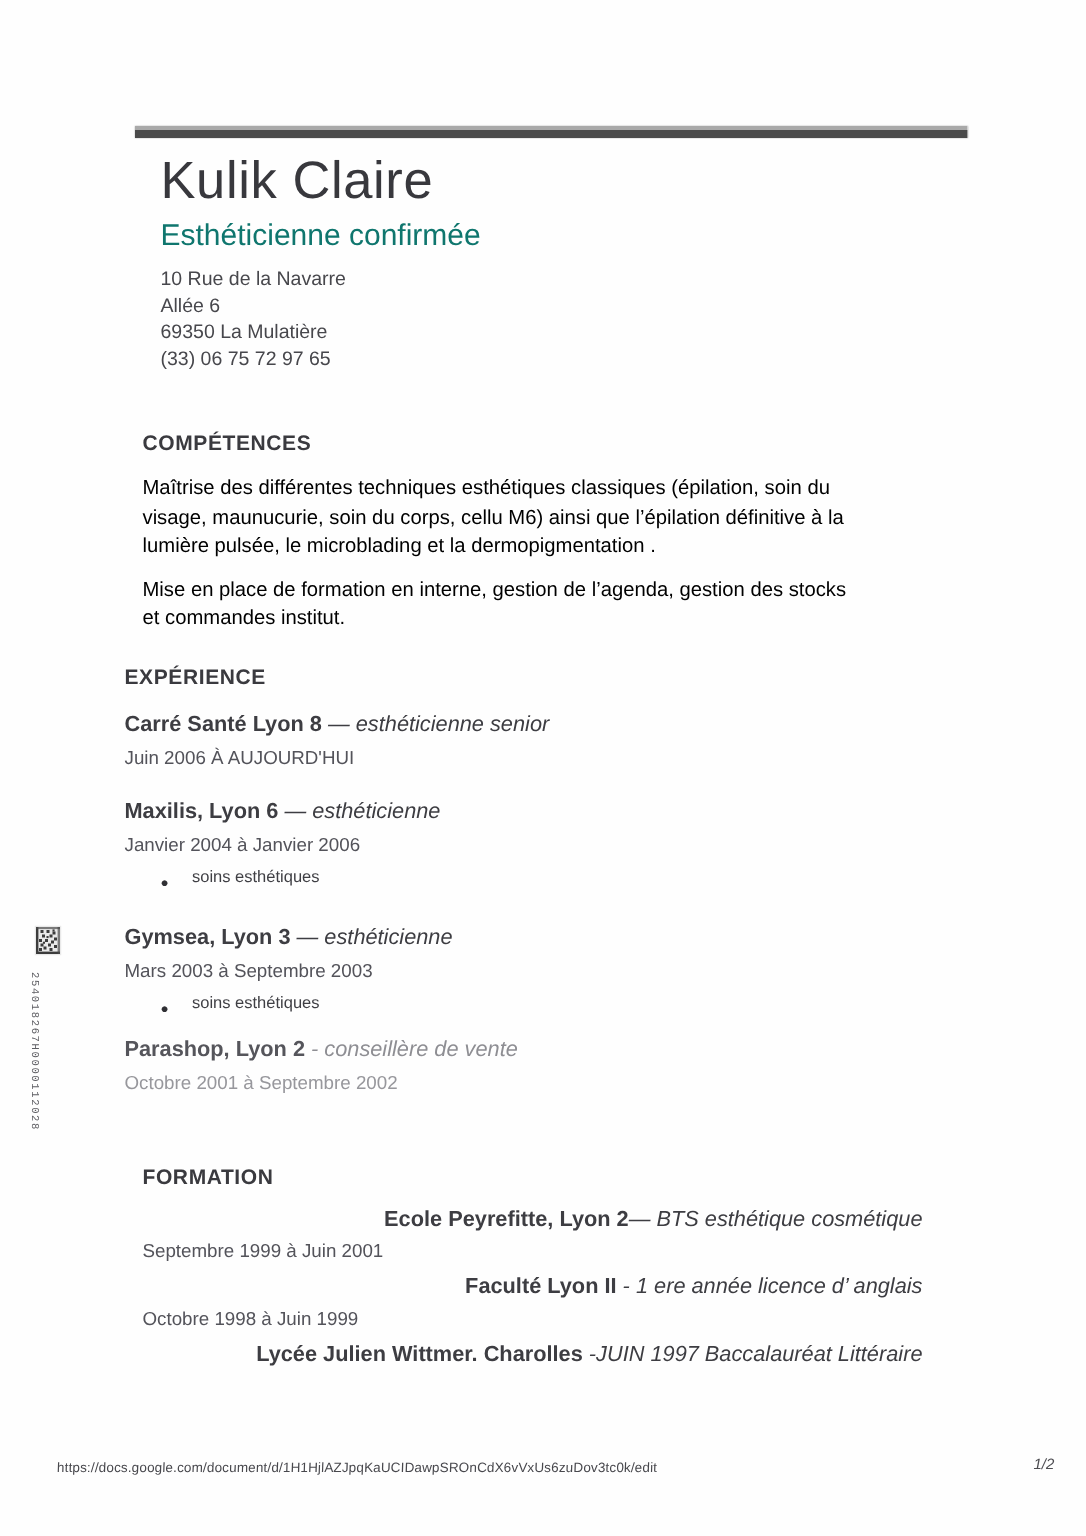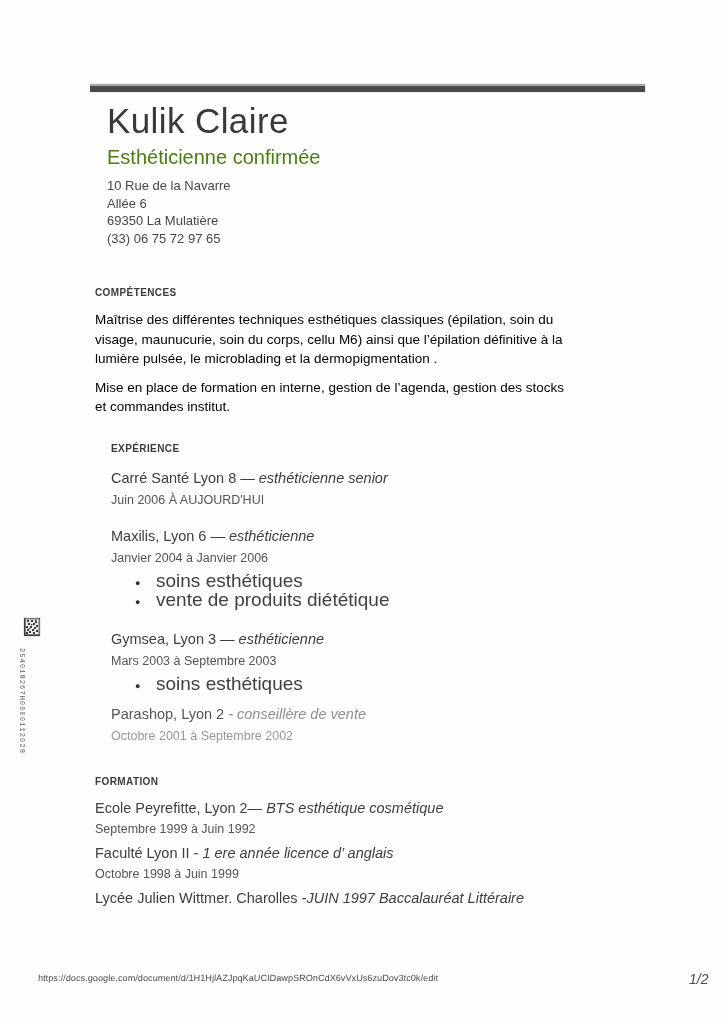--- a/index.html
+++ b/index.html
@@ -16,57 +16,57 @@
   
   .topbar {
     position:absolute; left:90px; top:84px; width:555px; height:8px;
     background:linear-gradient(to bottom, #a9a9a9 0 30%, #4a4a4a 30% 100%);
     box-shadow:0 0 1px rgba(0,0,0,.35);
   }
 
   
   .header { position:absolute; left:95px; top:101px; width:480px;margin-left:12px; }
   .name { font-size:35px; font-weight:400; letter-spacing:.4px; color:#38383d; line-height:40px; }
-  .subtitle { font-size:20px; font-weight:400; color:#4d7c0f; line-height:26px; margin-top:3px; }
+  .subtitle { font-size:20px; font-weight:400; color:#0f766e; line-height:26px; margin-top:3px; }
   .address { margin-top:7px; font-size:13px; line-height:17.6px; color:#47474c; }
 
   
-  .section-heading { font-size:10px; font-weight:700; letter-spacing:.4px; color:#3a3a3f; }
+  .section-heading { font-size:14px; font-weight:700; letter-spacing:.4px; color:#3a3a3f; }
   .competences { position:absolute; left:95px; top:287px; width:474px; }
   .competences p { margin:0; font-size:13.5px; line-height:19.5px; color:#000000; }
   .competences p.first { margin-top:12px; }
   .competences p.second { margin-top:9px; }
 
-  .experience { position:absolute; left:111px; top:443px; width:480px; }
+  .experience { position:absolute; left:83px; top:443px; width:480px; }
   .formation  { position:absolute; left:95px; top:776px; width:520px; }
 
   .entry-title { font-size:14.5px; line-height:18px; color:#3d3d42; }
-  .entry-title .org { font-weight:400; }
+  .entry-title .org { font-weight:700; }
   .entry-title .role { font-style:italic; font-weight:400; }
   .entry-dates { font-size:12.5px; line-height:15px; color:#53535a; margin-top:6px; }
 
   .exp-entry-1 .entry-title { margin-top:15px; }
   .exp-entry-2 .entry-title { margin-top:19px; }
   .exp-entry-3 .entry-title { margin-top:21px; }
   .exp-entry-4 .entry-title { margin-top:12px; }
 
   .faded .entry-title .org  { color:#55555b; }
   .faded .entry-title .role { color:#8e8e93; }
   .faded .entry-dates       { color:#97979c; }
 
   ul.bullets { margin:5px 0 0 0; padding:0; }
   ul.bullets li {
     list-style:none; position:relative;
-    padding-left:45px; font-size:19px; line-height:19px; color:#3f3f44;
+    padding-left:45px; font-size:11px; line-height:19px; color:#3f3f44;
   }
   ul.bullets li::before {
     content:"●"; position:absolute; left:24px; top:3px; font-size:9px; color:#2f2f34;
   }
 
-  .form-entry .entry-title { margin-top:12px; }
+  .form-entry .entry-title { margin-top:12px;text-align:right; }
   .form-entry .entry-dates { margin-top:5px; }
   .form-entry-2 .entry-title, .form-entry-3 .entry-title { margin-top:7px; }
 
   
   .stamp { position:absolute; left:23px; top:617px; }
   .stamp svg { display:block; }
   .stamp-code {
     position:absolute; left:26px; top:648px;
     transform:rotate(90deg); transform-origin:0 0;
     font-size:7px; letter-spacing:1.1px; color:#5d5d62; white-space:nowrap;
@@ -74,21 +74,21 @@
   }
 
   
   .footer-url {
     position:absolute; left:38px; top:973px;
     font-size:9px; color:#48484d; letter-spacing:.1px;
     transform:skewX(-2deg);
   }
   .page-indicator {
     position:absolute; left:689px; top:971px;
-    font-size:14px; color:#4c4c51; font-style:italic;
+    font-size:10px; color:#4c4c51; font-style:italic;
   }
 </style>
 </head>
 <body>
 
 <div class="page">
 
   <div class="topbar"></div>
 
   <div class="header">
@@ -114,21 +114,20 @@
     <div class="exp-entry-1">
       <div class="entry-title"><span class="org">Carré Santé Lyon 8</span><span class="role"> — esthéticienne senior</span></div>
       <div class="entry-dates">Juin 2006 À AUJOURD'HUI</div>
     </div>
 
     <div class="exp-entry-2">
       <div class="entry-title"><span class="org">Maxilis, Lyon 6</span><span class="role"> — esthéticienne</span></div>
       <div class="entry-dates">Janvier 2004 à Janvier 2006</div>
       <ul class="bullets">
         <li>soins esthétiques</li>
-        <li>vente de produits diététique</li>
       </ul>
     </div>
 
     <div class="exp-entry-3">
       <div class="entry-title"><span class="org">Gymsea, Lyon 3</span><span class="role"> — esthéticienne</span></div>
       <div class="entry-dates">Mars 2003 à Septembre 2003</div>
       <ul class="bullets">
         <li>soins esthétiques</li>
       </ul>
     </div>
@@ -137,21 +136,21 @@
       <div class="entry-title"><span class="org">Parashop, Lyon 2</span><span class="role"> - conseillère de vente</span></div>
       <div class="entry-dates">Octobre 2001 à Septembre 2002</div>
     </div>
   </div>
 
   <div class="formation">
     <div class="section-heading">FORMATION</div>
 
     <div class="form-entry form-entry-1">
       <div class="entry-title"><span class="org">Ecole Peyrefitte, Lyon 2</span><span class="role">— BTS esthétique cosmétique</span></div>
-      <div class="entry-dates">Septembre 1999 à Juin 1992</div>
+      <div class="entry-dates">Septembre 1999 à Juin 2001</div>
     </div>
 
     <div class="form-entry form-entry-2">
       <div class="entry-title"><span class="org">Faculté Lyon II</span><span class="role"> - 1 ere année licence d’ anglais</span></div>
       <div class="entry-dates">Octobre 1998 à Juin 1999</div>
     </div>
 
     <div class="form-entry form-entry-3">
       <div class="entry-title"><span class="org">Lycée Julien Wittmer. Charolles</span><span class="role"> -JUIN 1997  Baccalauréat Littéraire</span></div>
     </div>

